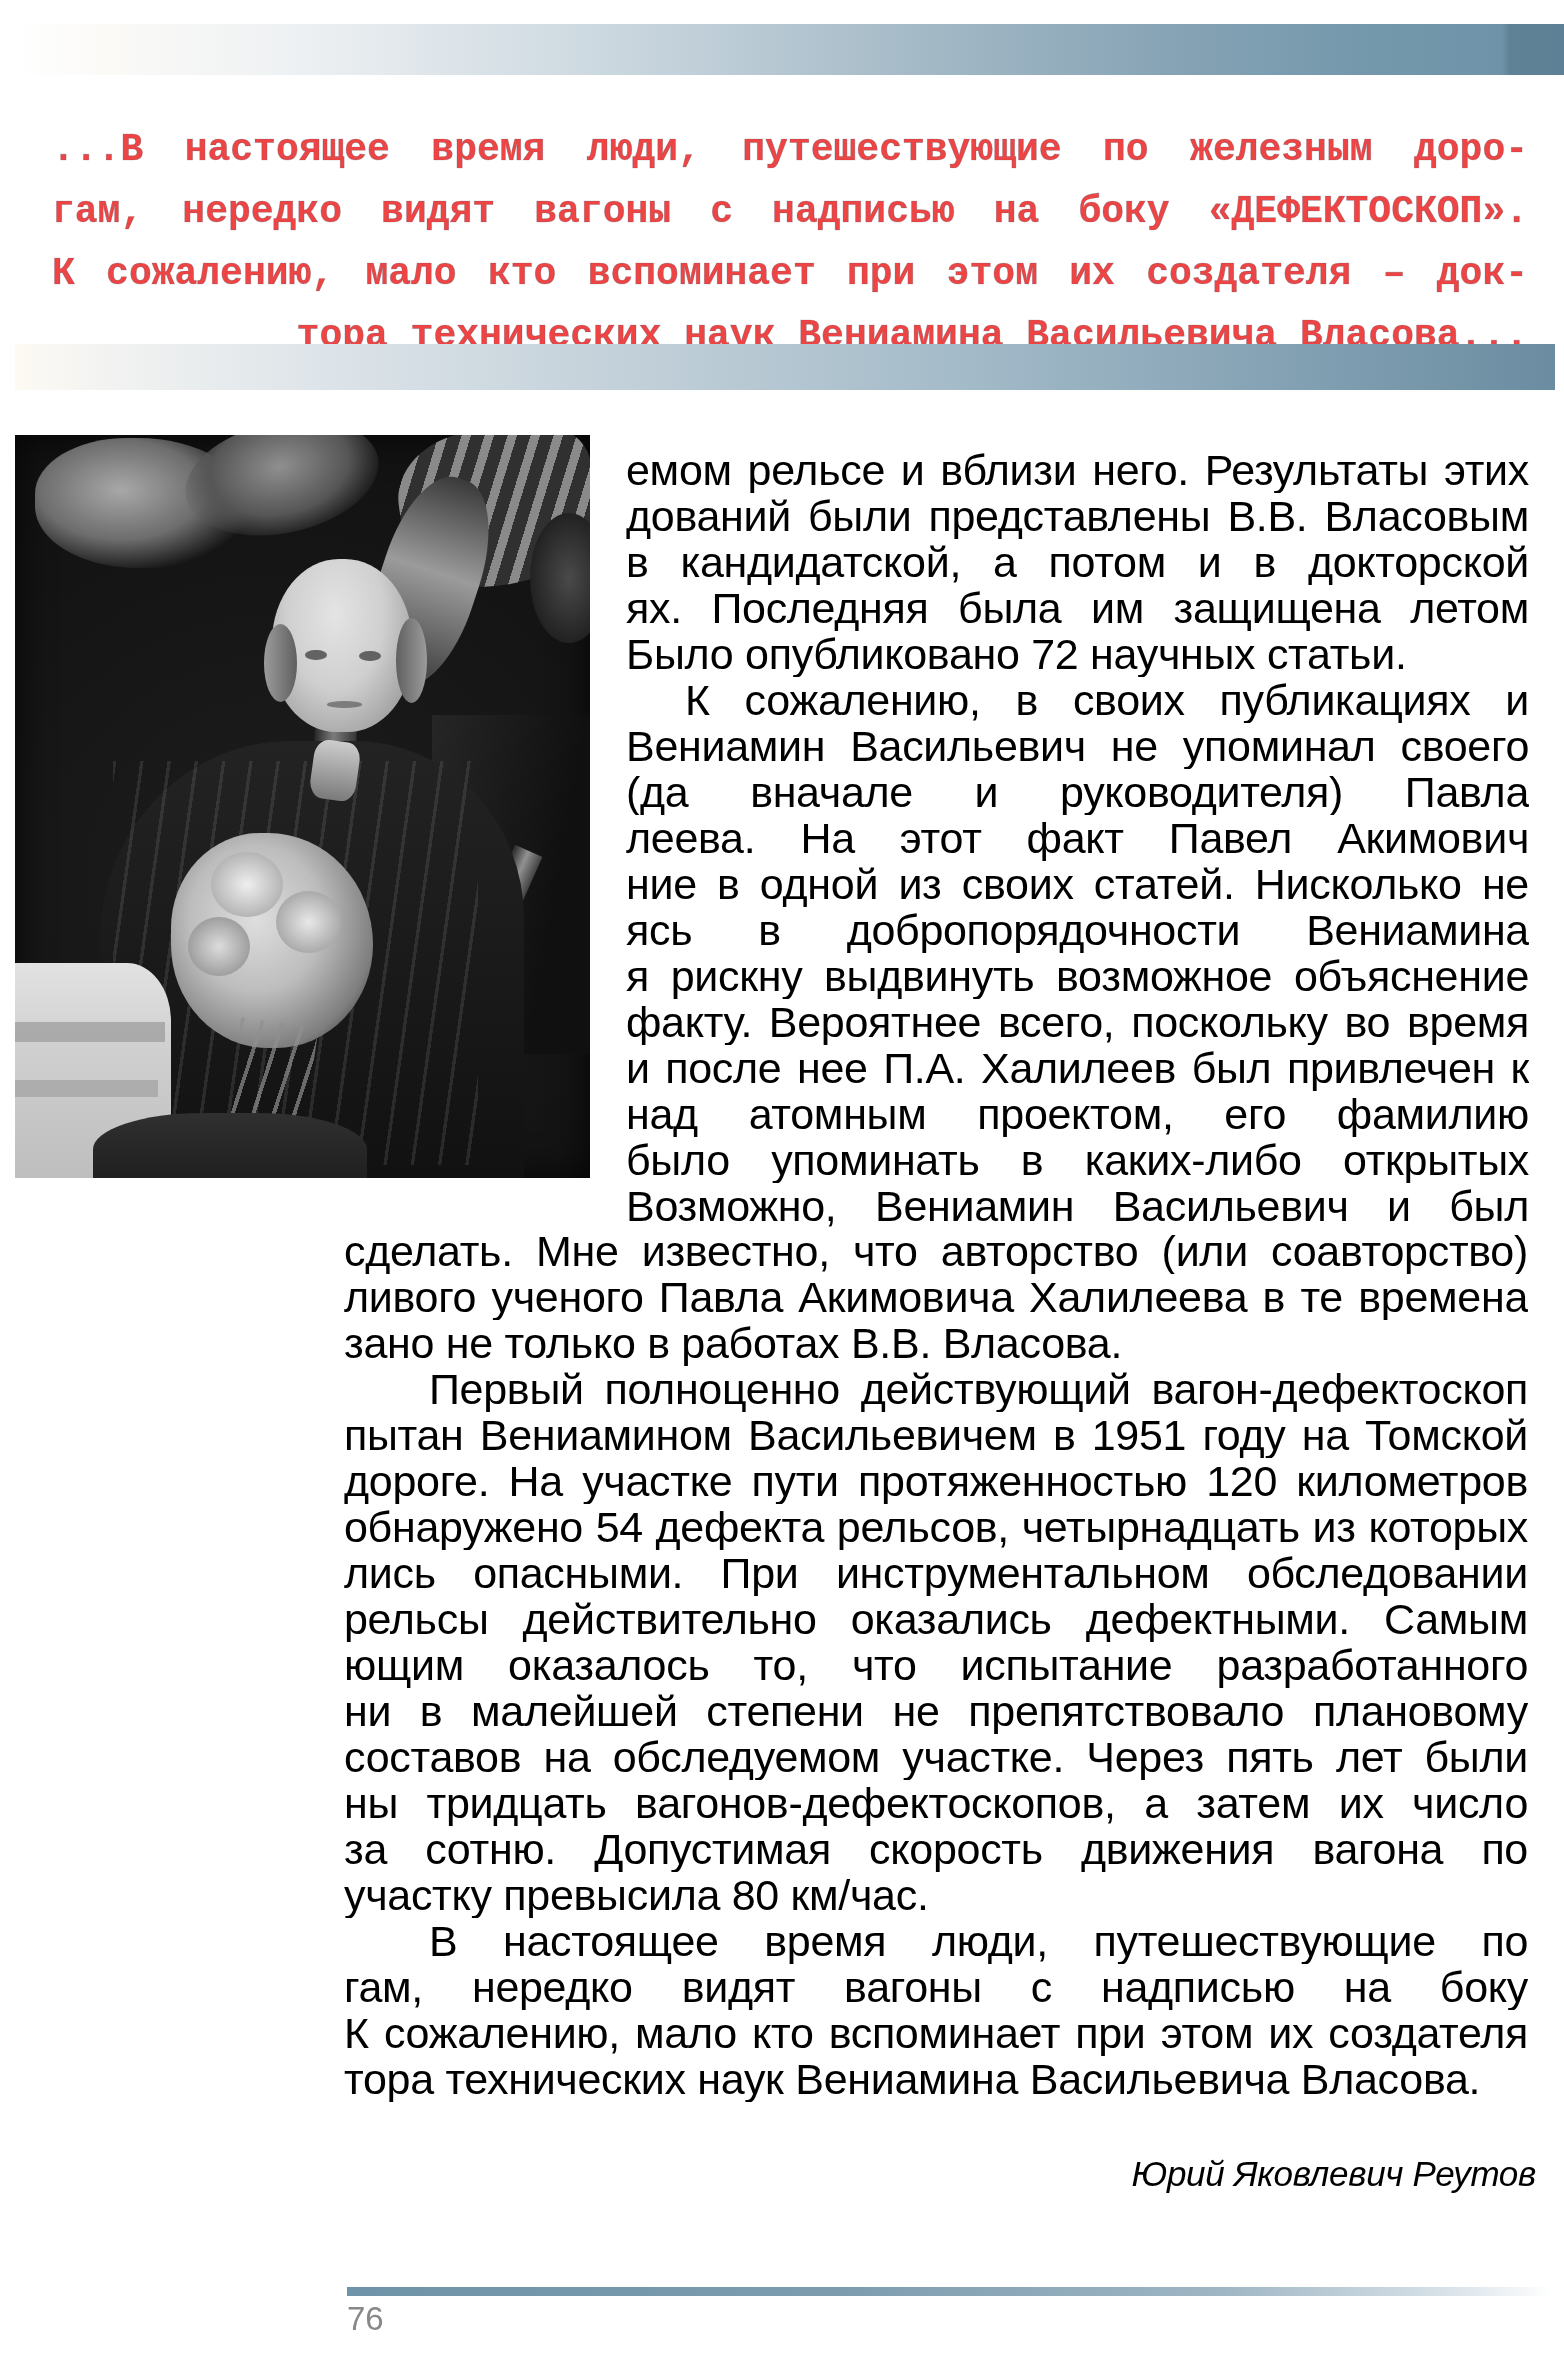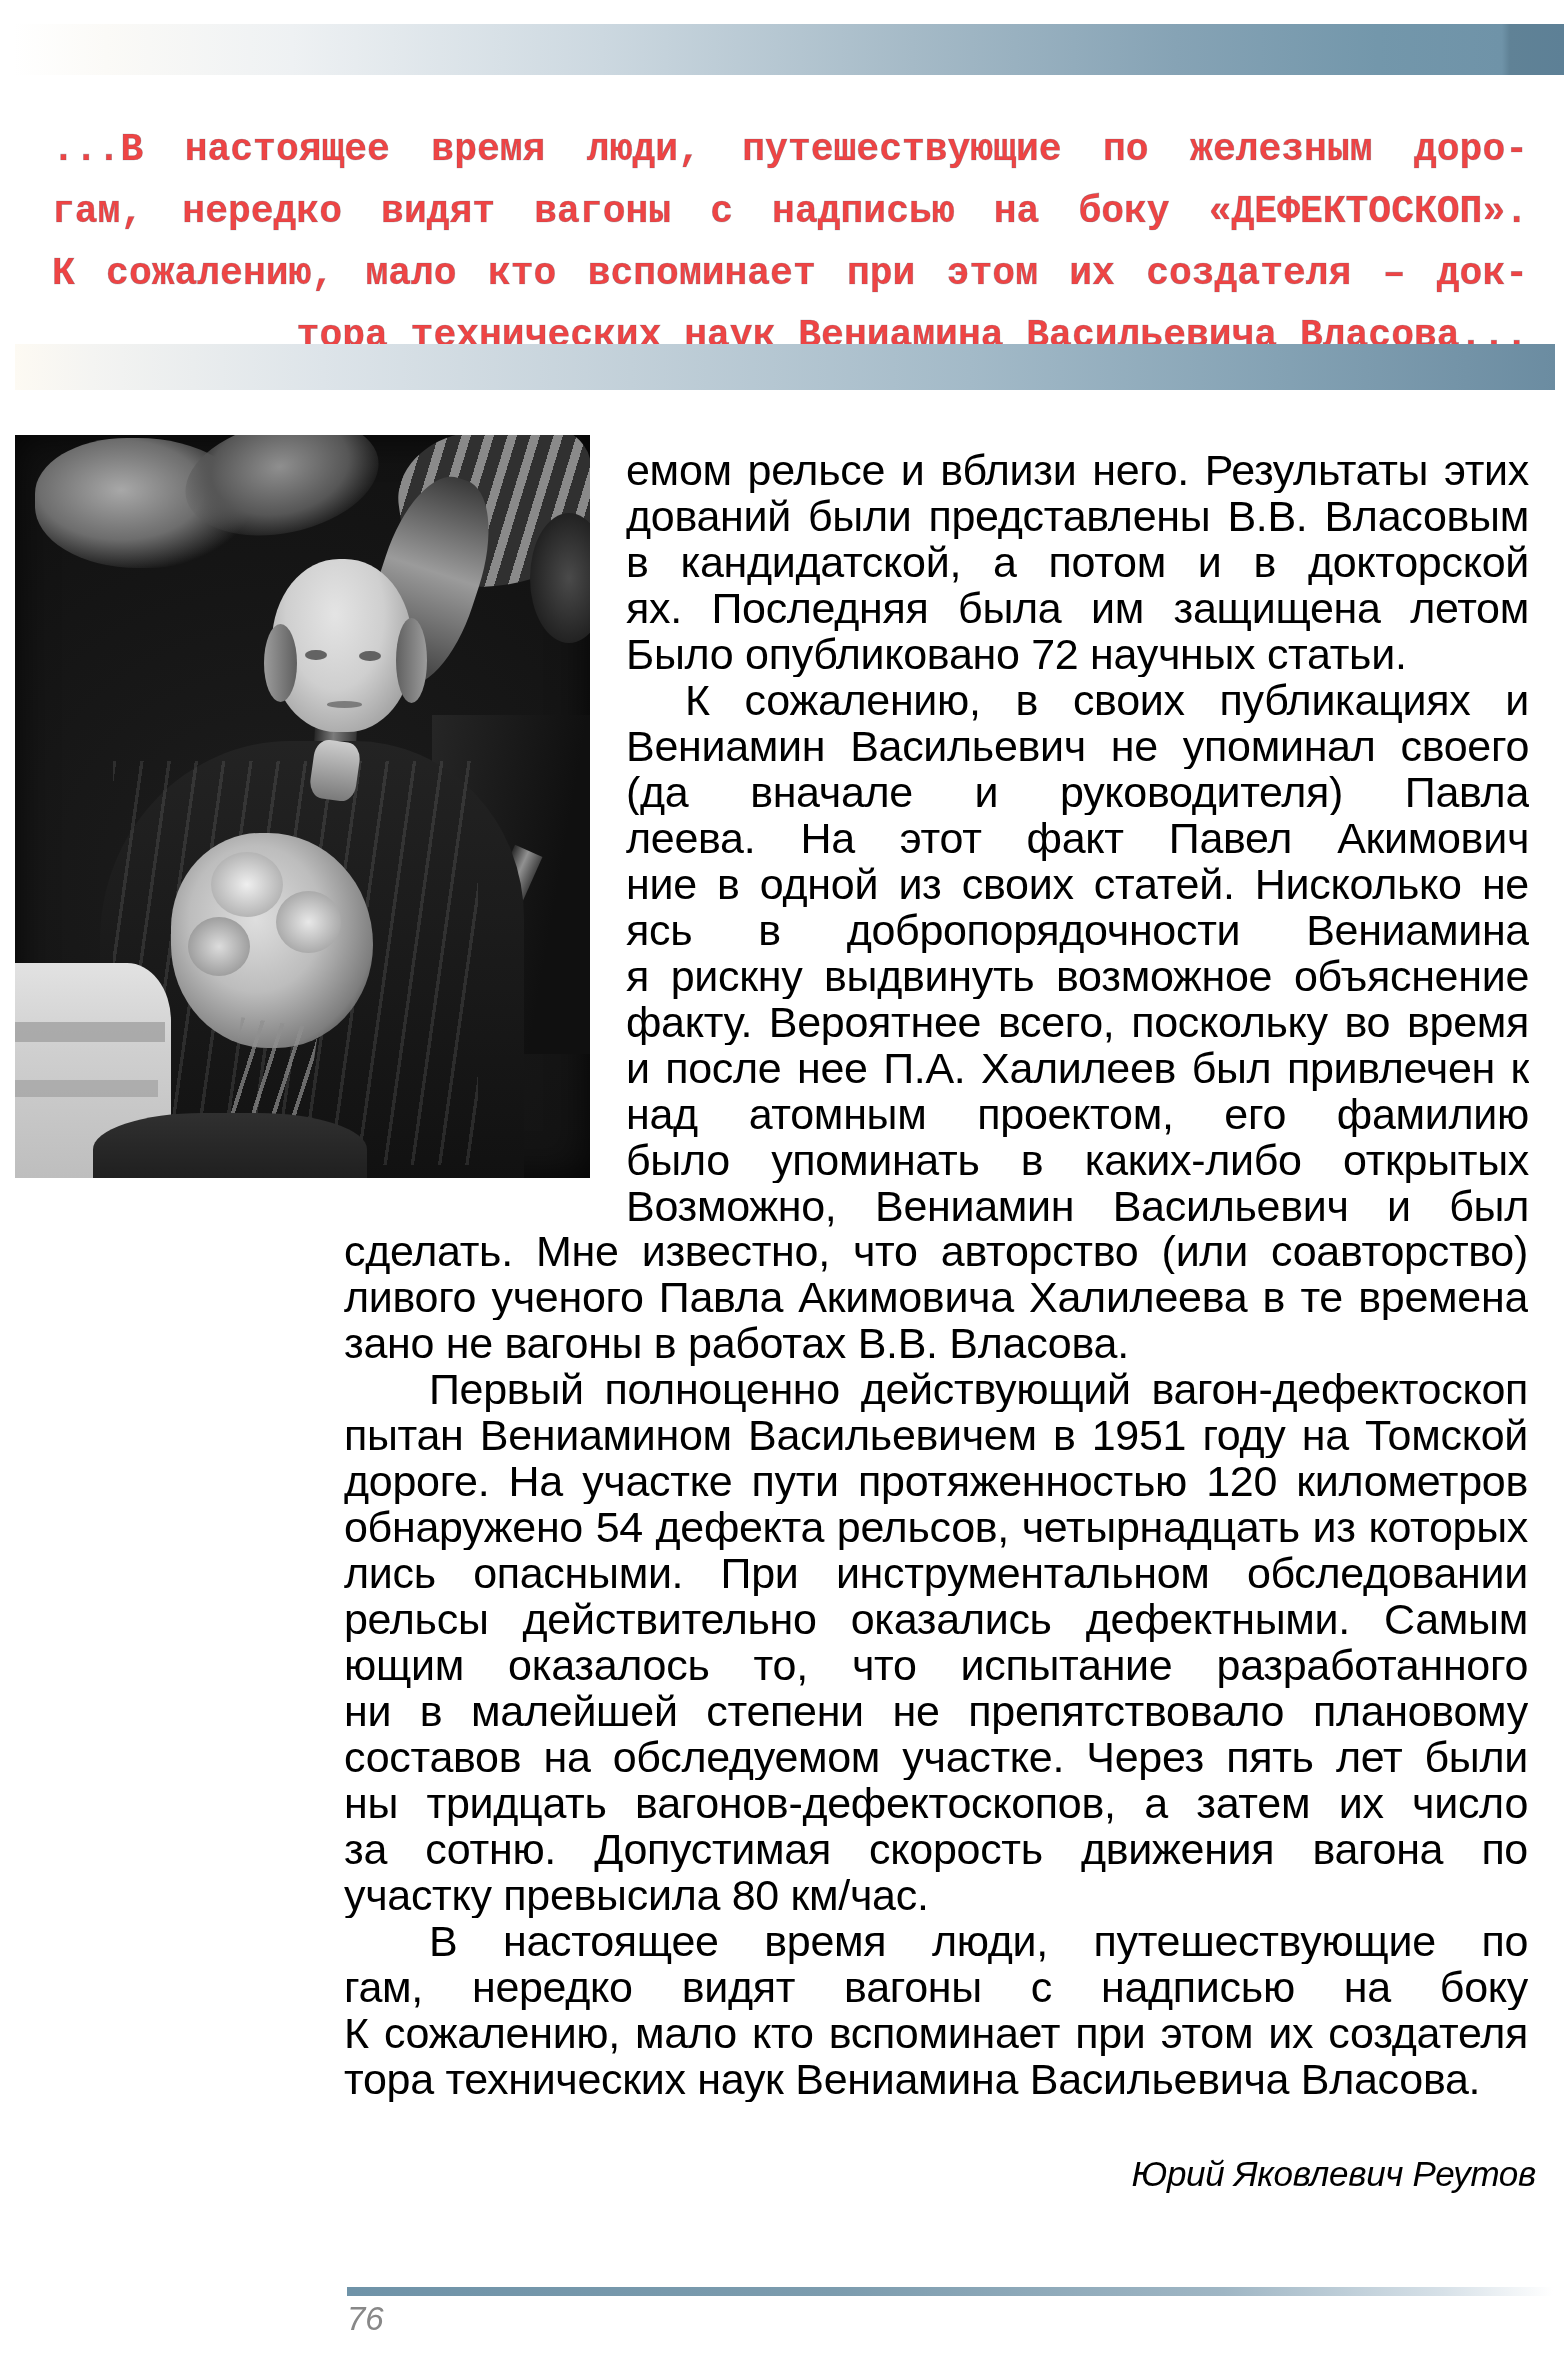--- a/index.html
+++ b/index.html
@@ -38,21 +38,21 @@
   .ln{height:46px;line-height:46px;text-align:justify;text-align-last:justify;overflow:hidden;}
   .ln.l{text-align-last:left;}
   .ln.i1{text-indent:59px;}
   .ln.i2{text-indent:85px;}
 
   .signature{
     position:absolute;right:28px;top:2151px;width:782px;height:46px;line-height:46px;
     text-align:right;font-style:italic;font-size:35px;letter-spacing:-0.3px;
   }
   .pagenum{
-    position:absolute;left:347px;top:2300px;font-style:italic;font-size:33px;color:#888888;
+    position:absolute;left:347px;top:2300px;font-size:33px;color:#888888;
   }
 
   
   .photo{
     position:absolute;left:15px;top:435px;width:575px;height:743px;overflow:hidden;
     background:radial-gradient(ellipse 120% 90% at 45% 60%,#1d1d1d 0%,#141414 55%,#0d0d0d 100%);
     box-shadow:inset 0 0 39px rgba(0,0,0,.8);
   }
   .photo *{position:absolute;}
   .p-wall1{left:19.6px;top:3.3px;width:215px;height:130px;border-radius:45% 55% 50% 50%;
@@ -165,21 +165,21 @@
     <div class="ln">факту. Вероятнее всего, поскольку во время войны</div>
     <div class="ln">и после нее П.А. Халилеев был привлечен к работам</div>
     <div class="ln">над атомным проектом, его фамилию нежелательно</div>
     <div class="ln">было упоминать в каких-либо открытых публикациях.</div>
     <div class="ln">Возможно, Вениамин Васильевич и был вынужден это</div>
   </div>
 
   <div class="full bodytext">
     <div class="ln">сделать. Мне известно, что авторство (или соавторство) нашего талант-</div>
     <div class="ln">ливого ученого Павла Акимовича Халилеева в те времена не было ука-</div>
-    <div class="ln l">зано не вагоны в работах В.В. Власова.</div>
+    <div class="ln l">зано не только в работах В.В. Власова.</div>
     <div class="ln i2">Первый полноценно действующий вагон-дефектоскоп был ис-</div>
     <div class="ln">пытан Вениамином Васильевичем в 1951 году на Томской железной</div>
     <div class="ln">дороге. На участке пути протяженностью 120 километров им было</div>
     <div class="ln">обнаружено 54 дефекта рельсов, четырнадцать из которых оказа-</div>
     <div class="ln">лись опасными. При инструментальном обследовании выявленные</div>
     <div class="ln">рельсы действительно оказались дефектными. Самым впечатля-</div>
     <div class="ln">ющим оказалось то, что испытание разработанного дефектоскопа</div>
     <div class="ln">ни в малейшей степени не препятствовало плановому движению</div>
     <div class="ln">составов на обследуемом участке. Через пять лет были изготовле-</div>
     <div class="ln">ны тридцать вагонов-дефектоскопов, а затем их число перевалило</div>

